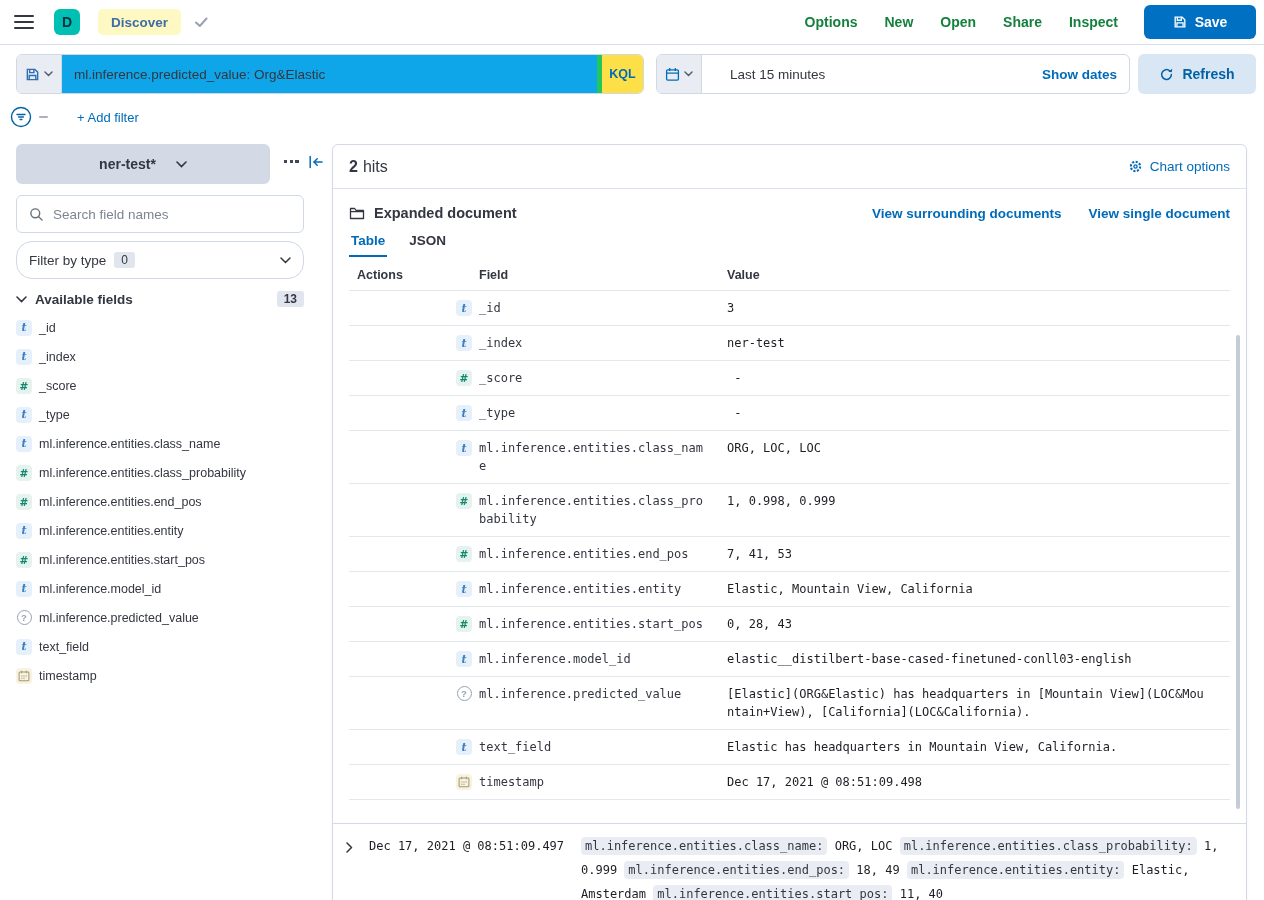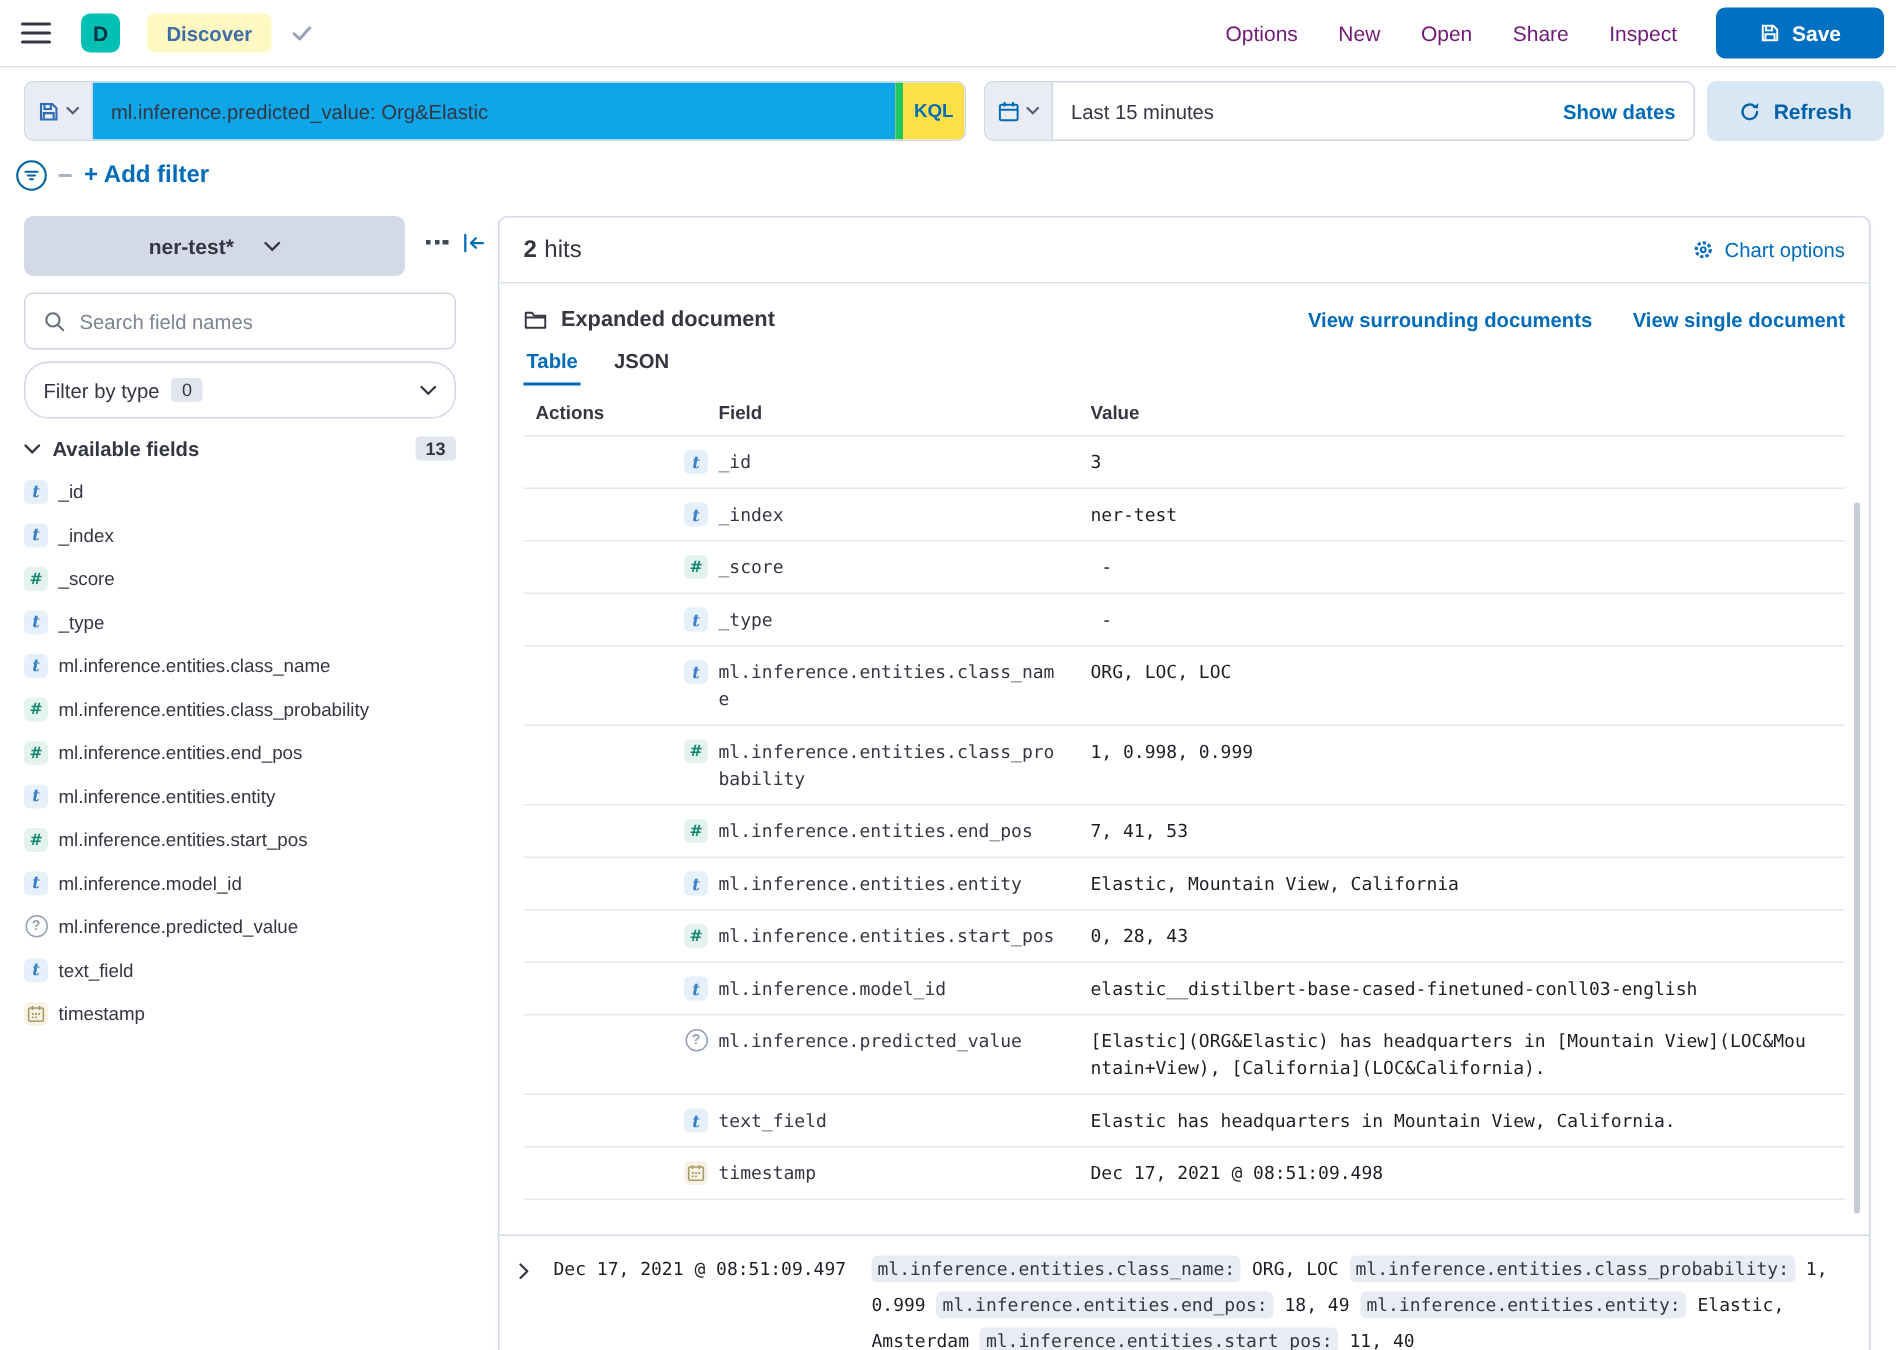--- a/index.html
+++ b/index.html
@@ -8,39 +8,39 @@
   #app { position:relative; width:1264px; height:900px; overflow:hidden; background:#fff; }
 
   
   .topbar { position:absolute; top:0; left:0; right:0; height:45px; border-bottom:1px solid #d9dfe8; display:flex; align-items:center; padding:0 8px 0 14px; background:#fff; }
   .hamburger { width:20px; height:14px; display:flex; flex-direction:column; justify-content:space-between; cursor:pointer; }
   .hamburger span { display:block; height:2.4px; background:#343741; border-radius:1px; }
   .space-logo { margin-left:20px; width:26px; height:26px; border-radius:6px; background:#00bfb3; color:#073042; font-weight:700; font-size:14px; display:flex; align-items:center; justify-content:center; }
   .crumb { margin-left:18px; height:26px; padding:0 13px; border-radius:5px; background:#fef9c3; color:#3f6da6; font-weight:600; font-size:13.5px; display:flex; align-items:center; }
   .crumb-check { margin-left:14px; }
   .topnav { margin-left:auto; display:flex; align-items:center; gap:27px; }
-  .topnav .tlink { color:#701a75; font-size:14px; font-weight:400; cursor:pointer; }
+  .topnav .tlink { color:#15803d; font-size:14px; font-weight:700; cursor:pointer; }
   .save-btn { margin-left:26px; height:34px; width:112px; border:none; border-radius:6px; background:#0071c2; color:#fff; font-weight:600; font-size:14px; display:flex; align-items:center; justify-content:center; gap:8px; font-family:inherit; cursor:pointer; }
 
   
   .row2 { position:absolute; top:54px; left:16px; height:40px; display:flex; }
   .ctrl { background:#fff; border:1px solid #d0d8e4; border-radius:6px; height:40px; display:flex; align-items:stretch; overflow:hidden; }
   .querybar { width:628px; }
   .qb-prepend, .db-prepend { width:45px; background:#e9edf3; border-right:1px solid #d0d8e4; display:flex; align-items:center; justify-content:center; gap:4px; cursor:pointer; }
   .qb-input { flex:1; border:none; outline:none; padding:0 10px 0 12px; font-size:13.5px; color:#343741; font-family:inherit; background:#0ea5e9; }
   .qb-kql { width:46px; background:#fde047; border-left:5px solid #22c55e; color:#006bb8; font-weight:700; font-size:12.5px; display:flex; align-items:center; justify-content:center; cursor:pointer; }
   .datebar { margin-left:12px; width:474px; }
-  .db-value { flex:1; display:flex; align-items:center; padding-left:12px; font-size:13.5px; color:#343741; cursor:pointer; }
+  .db-value { flex:1; display:flex; align-items:center; padding-left:28px; font-size:13.5px; color:#343741; cursor:pointer; }
   .db-showdates { display:flex; align-items:center; padding-right:12px; color:#006bb8; font-weight:600; font-size:13.5px; cursor:pointer; }
   .refresh-btn { margin-left:8px; width:118px; height:40px; border:none; border-radius:6px; background:#d9e6f4; color:#0061a6; font-weight:600; font-size:14px; display:flex; align-items:center; justify-content:center; gap:8px; font-family:inherit; cursor:pointer; }
 
   
   .filterrow { position:absolute; top:104px; left:10px; height:26px; display:flex; align-items:center; }
   .fdash { width:9px; height:2px; background:#aab2c0; margin-left:7px; border-radius:1px; }
-  .addfilter { margin-left:8px; color:#006bb8; font-weight:700; font-size:16px; cursor:pointer; }
+  .addfilter { margin-left:29px; color:#006bb8; font-weight:400; font-size:13px; cursor:pointer; }
 
   
   .sidebar { position:absolute; left:16px; top:144px; width:288px; }
   .idx-btn { width:254px; height:40px; border-radius:6px; background:#d3dae6; display:flex; align-items:center; justify-content:center; gap:20px; font-weight:700; font-size:14px; color:#343741; cursor:pointer; }
   .ooo { position:absolute; left:268px; top:16px; display:flex; gap:2.5px; cursor:pointer; }
   .ooo i { width:3.2px; height:3.2px; background:#404756; display:block; }
   .collapse-ic { position:absolute; left:291px; top:9px; cursor:pointer; }
   .fld-search { margin-top:11px; width:288px; height:38px; border:1px solid #d0d8e4; border-radius:6px; background:#fff; display:flex; align-items:center; padding:0 10px 0 12px; }
   .fld-search input { border:none; outline:none; flex:1; margin-left:9px; font-size:13.5px; color:#343741; font-family:inherit; }
   .fld-search input::placeholder { color:#7d8593; }

